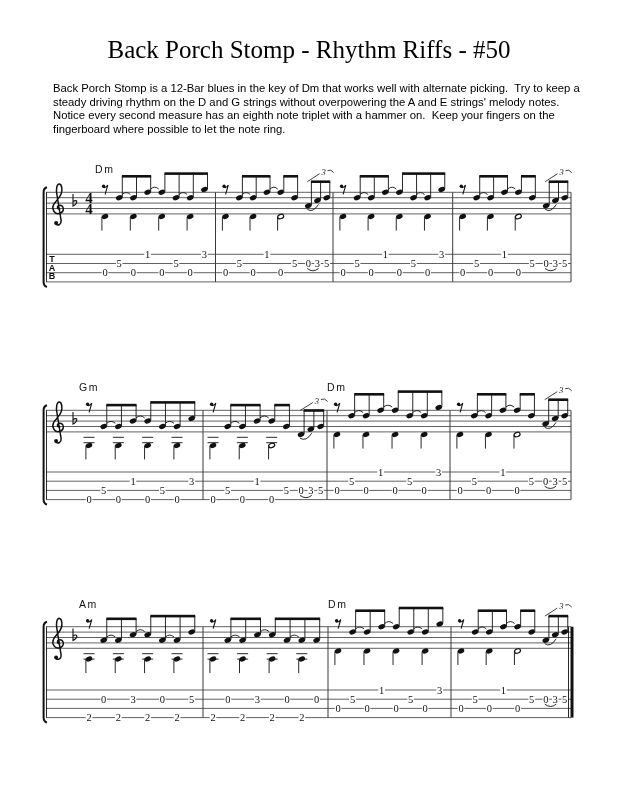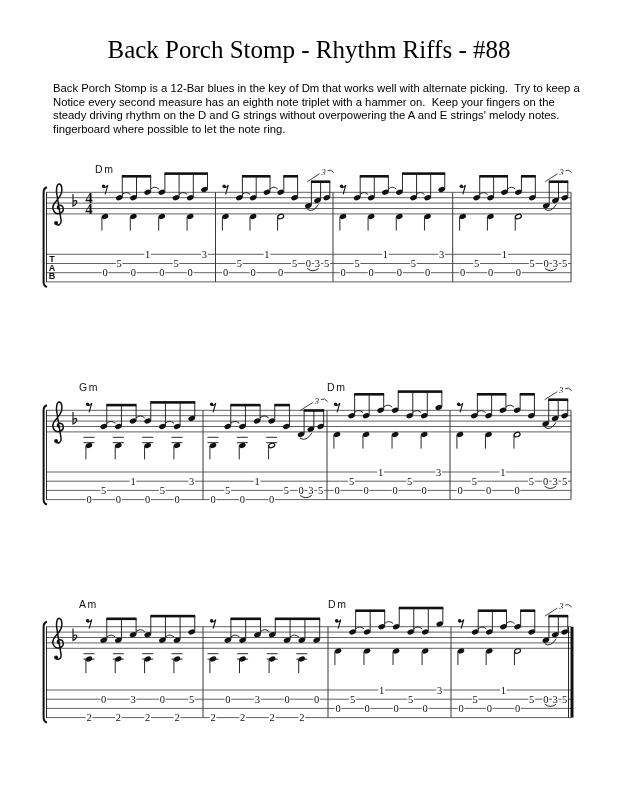--- a/index.html
+++ b/index.html
@@ -750,20 +750,20 @@
         <text x="545.8" y="702.8000000000001" class="tabnum">0</text>
         <rect x="551.9128000000001" y="695" width="6.6" height="8.4" fill="#fff"></rect>
         <text x="555.2128" y="702.8000000000001" class="tabnum">3</text>
         <rect x="561.3538666666667" y="695" width="6.6" height="8.4" fill="#fff"></rect>
         <text x="564.6538666666667" y="702.8000000000001" class="tabnum">5</text>
         <path d="M544.8,704.2 Q550.5064,708.7 556.2128,704.2" fill="none" stroke="#111" stroke-width="0.9"></path>
       </g>
     </g>
   </svg>
 
-<div id="title">Back Porch Stomp - Rhythm Riffs - #88</div>
+<div id="title">Back Porch Stomp - Rhythm Riffs - #50</div>
 
 <div id="desc">
   <div>Back Porch Stomp is a 12-Bar blues in the key of Dm that works well with alternate picking.  Try to keep a</div>
+  <div>steady driving rhythm on the D and G strings without overpowering the A and E strings' melody notes.</div>
   <div>Notice every second measure has an eighth note triplet with a hammer on.  Keep your fingers on the</div>
-  <div>steady driving rhythm on the D and G strings without overpowering the A and E strings' melody notes.</div>
   <div>fingerboard where possible to let the note ring.</div>
 </div>
 
 </body></html>

